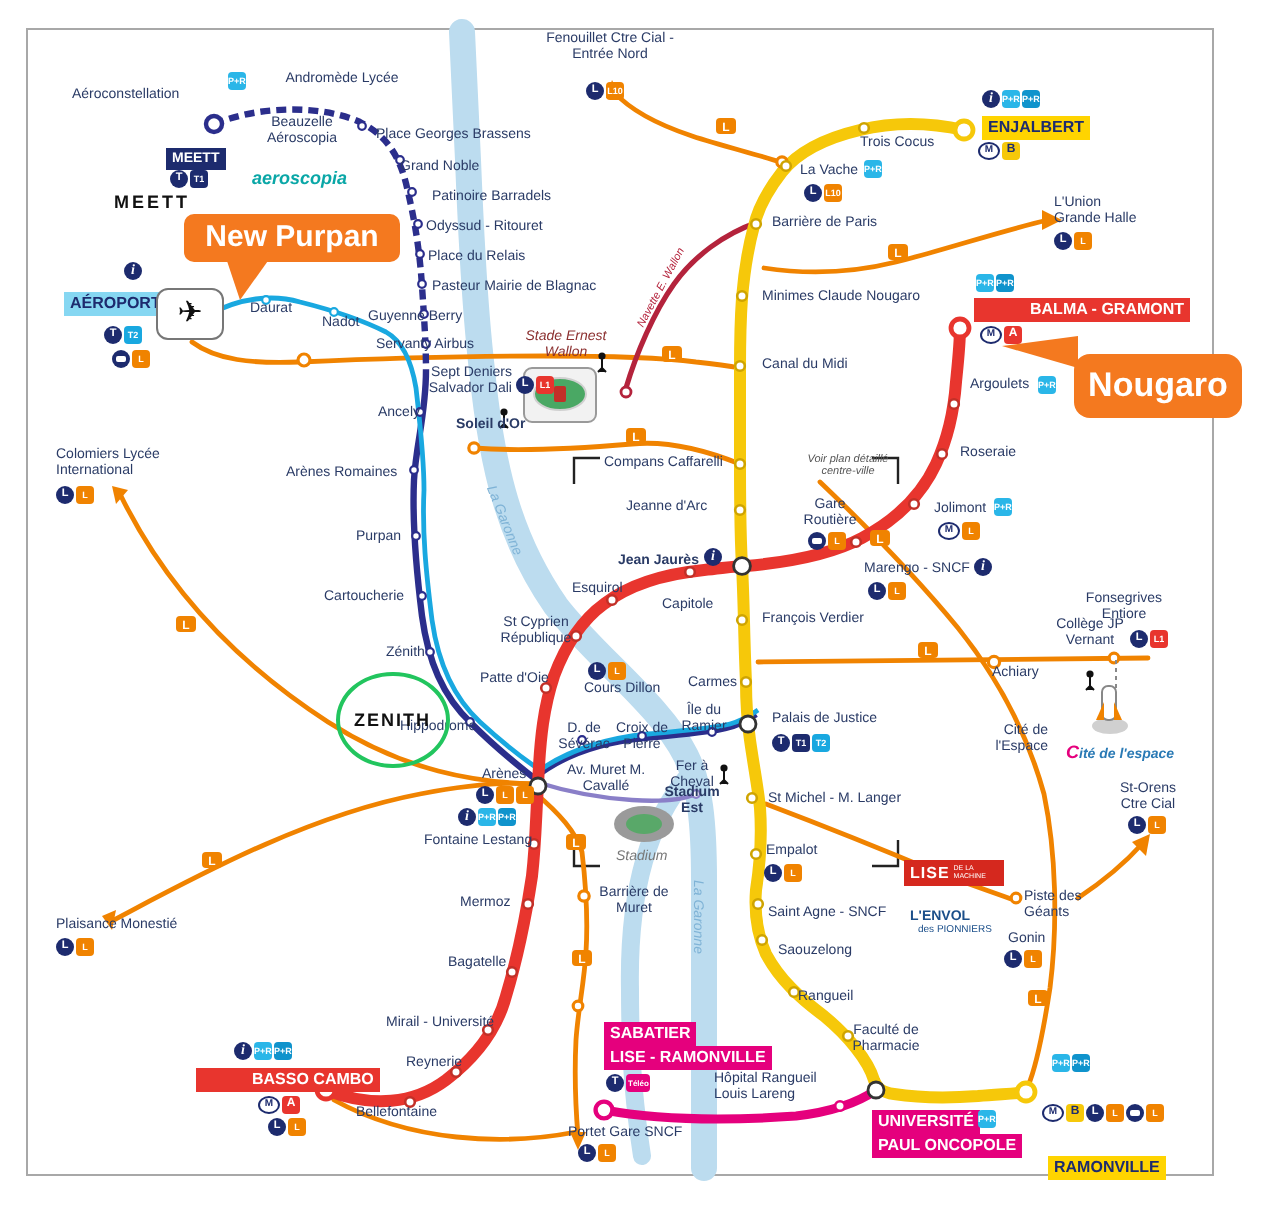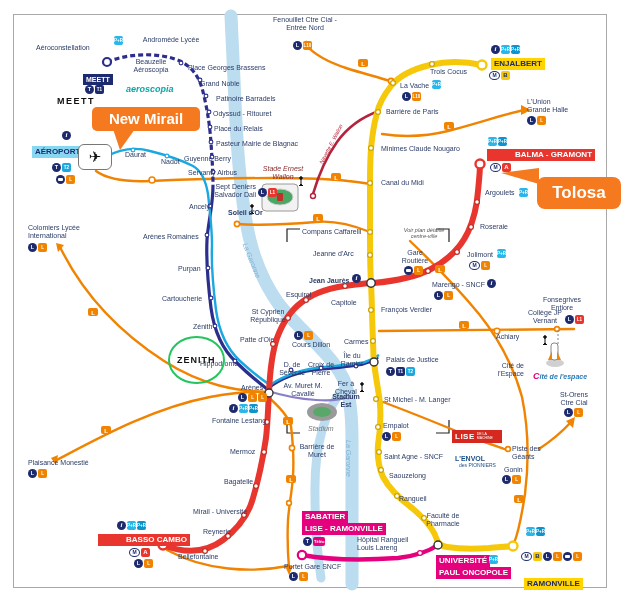--- a/index.html
+++ b/index.html
@@ -263,23 +263,23 @@
 
   <g>
     <path d="M558,330 L558,344" stroke="#888" stroke-width="1" stroke-dasharray="2,2"></path>
     <ellipse cx="555" cy="363" rx="9" ry="4" fill="#c4c4c4" opacity="0.8"></ellipse>
     <rect x="551" y="343" width="7" height="17" rx="3" fill="#fff" stroke="#888"></rect>
     <polygon points="548,360 552,351 552,360" fill="#f08300"></polygon>
     <polygon points="561,360 557,351 557,360" fill="#f08300"></polygon>
   </g>
 </svg>
 
-<div class="callout" style="left:92px;top:107px;width:108px;height:24px;font-size:15px;line-height:24px;">New Mirail</div>
+<div class="callout" style="left:92px;top:107px;width:108px;height:24px;font-size:15px;line-height:24px;">New Purpan</div>
 <div style="position:absolute;left:113px;top:129px;width:0;height:0;border-top:21px solid #f4791f;border-left:7px solid transparent;border-right:15px solid transparent;z-index:19;"></div>
-<div class="callout" style="left:537px;top:177px;width:84px;height:32px;font-size:17px;line-height:32px;border-radius:8px;">Tolosa</div>
+<div class="callout" style="left:537px;top:177px;width:84px;height:32px;font-size:17px;line-height:32px;border-radius:8px;">Nougaro</div>
 <div style="position:absolute;left:501px;top:168px;width:0;height:0;border-top:5px solid transparent;border-bottom:11px solid transparent;border-right:38px solid #f4791f;z-index:19;"></div>
 
 <div class="icons" style="left:114px;top:36px;">
     <span class="bg bpr">P+R</span>
   </div>
 <div class="hl hl-n" style="left:83px;top:74px;">MEETT</div>
 <div class="icons" style="left:85px;top:85px;">
     <span class="bg bt">T</span>
     <span class="bg bt1">T1</span>
   </div>

